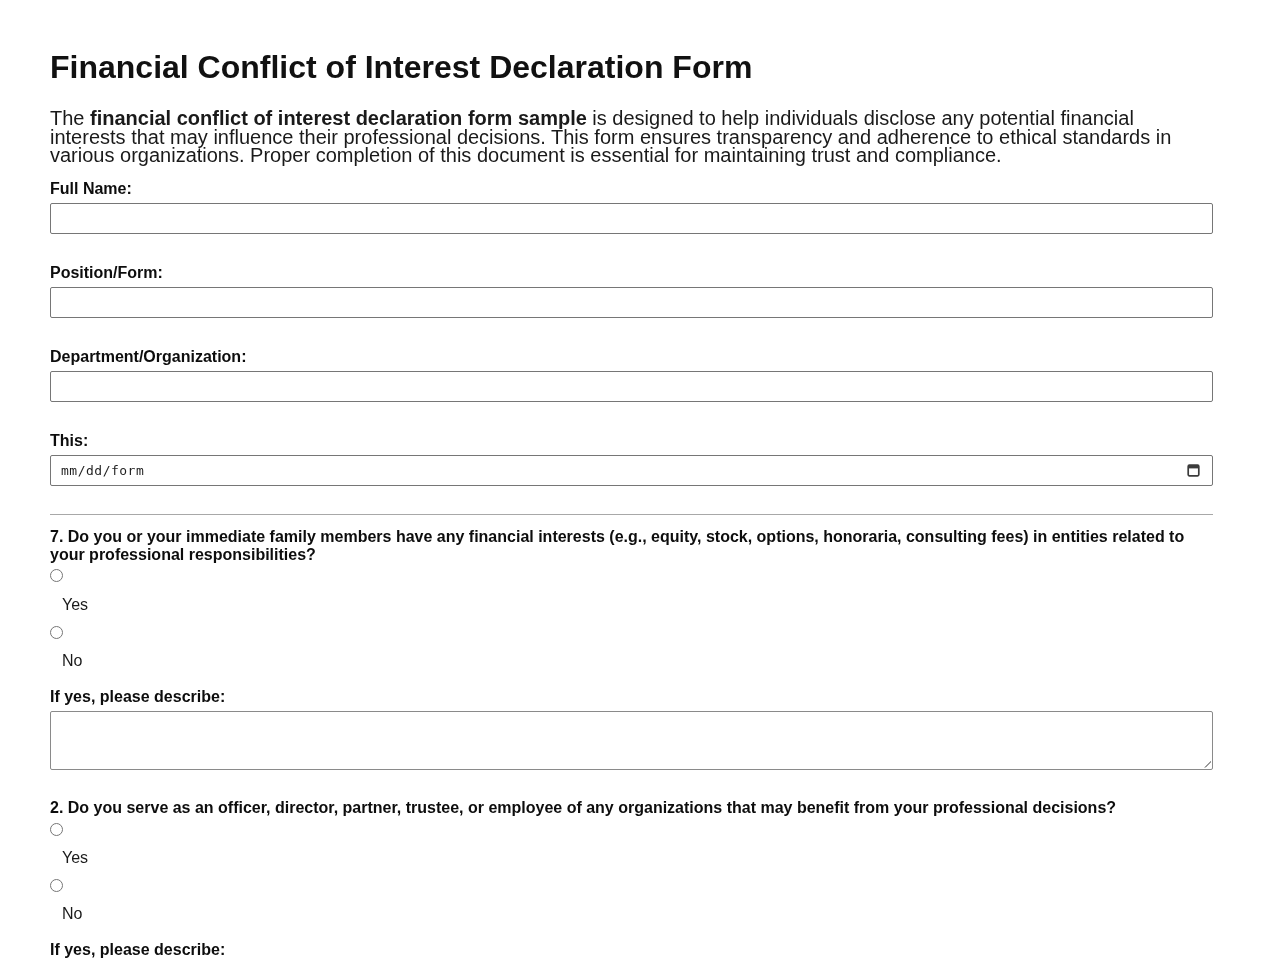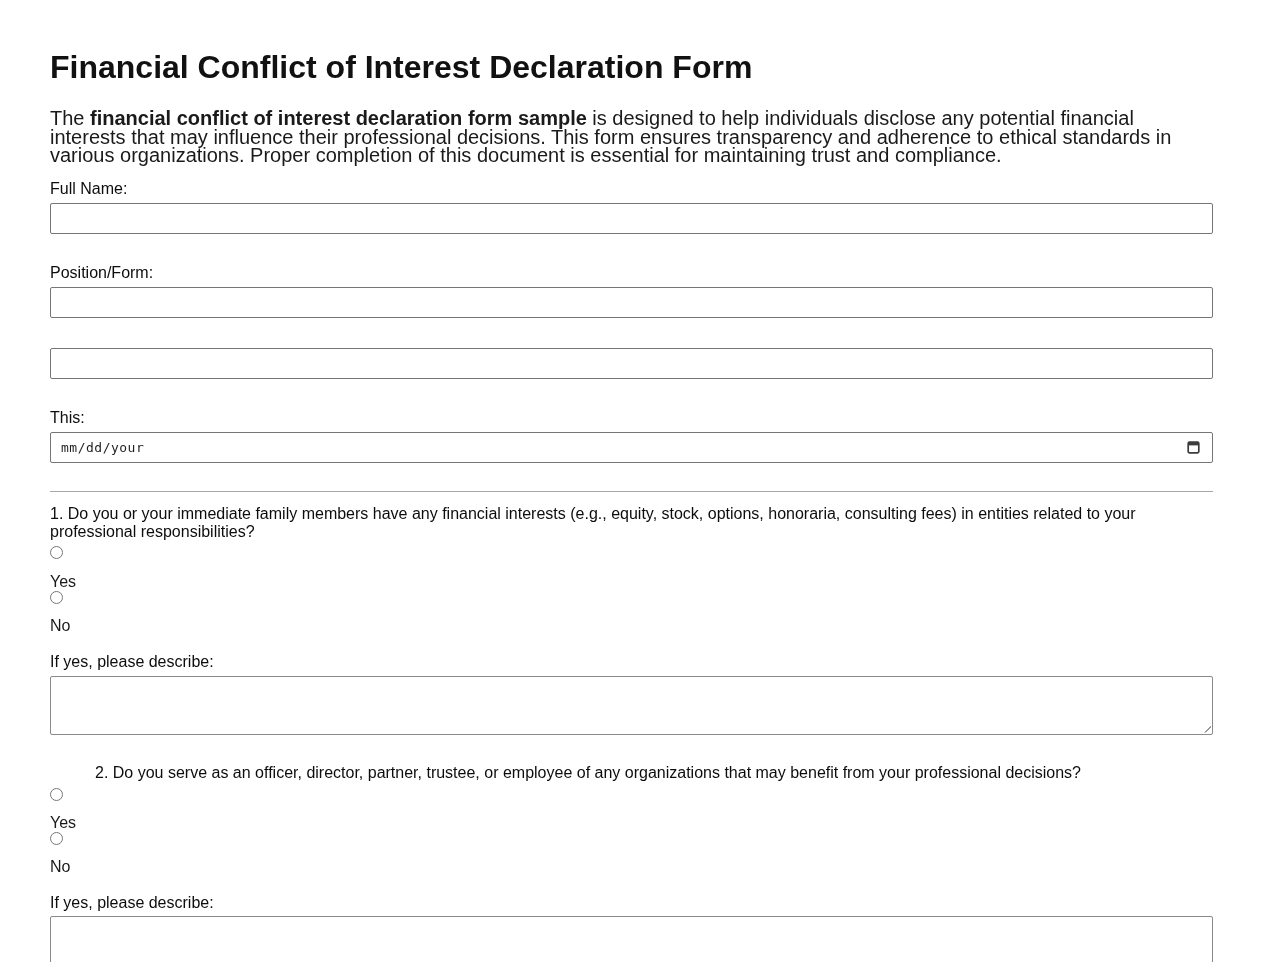--- a/index.html
+++ b/index.html
@@ -29,21 +29,21 @@
   }
   p.intro b { font-weight: bold; }
 
   .field { margin-top: 30px; }
   .field.first { margin-top: 15px; }
 
   .field-label, .describe-label, .q-text {
     display: block;
     margin: 0;
     font-size: 16px;
-    font-weight: normal;
+    font-weight: bold;
     line-height: 18px;
     color: #0d0d0d;
   }
   .field-label { margin-bottom: 5px; }
 
   input[type="text"] {
     display: block;
     width: 100%;
     height: 31px;
     padding: 4px 10px;
@@ -77,39 +77,39 @@
   .calendar-icon { display: block; }
 
   hr.divider {
     margin: 28px 0 0 0;
     border: none;
     border-top: 1px solid #a8a8a8;
     height: 0;
   }
 
   .q-text.q1 { margin-top: 13px; }
-  .q-text.q2 { margin-top: 29px; margin-left: 45px; }
+  .q-text.q2 { margin-top: 29px; }
 
   .radio-line { height: 13px; }
   .radio-line input[type="radio"] {
     display: block;
     width: 13px; height: 13px;
     margin: 0; padding: 0;
   }
   .rl-q1a { margin-top: 5px; }
   .rl-q1a input { margin-left: 577px; }
   .rl-q1b { margin-top: 0; }
   .rl-q1b input { margin-left: 592px; }
   .rl-q2a { margin-top: 6px; }
   .rl-q2a input { margin-left: 577px; }
   .rl-q2b { margin-top: 0; }
   .rl-q2b input { margin-left: 592px; }
 
   .opt {
-    margin: 0;
+    margin: 12px;
     font-size: 16px;
     line-height: 18px;
     color: #1a1a1a;
   }
   .opt.yes1 { margin-top: 14px; }
   .opt.no1  { margin-top: 13px; }
   .opt.yes2 { margin-top: 13px; }
   .opt.no2  { margin-top: 13px; }
 
   .describe-label { margin-top: 18px; }
@@ -152,37 +152,38 @@
     <label class="field-label">Full Name:</label>
     <input type="text" value="" style="">
   </div>
 
   <div class="field">
     <label class="field-label">Position/Form:</label>
     <input type="text" value="" style="">
   </div>
 
   <div class="field">
+    <label class="field-label">Department/Organization:</label>
     <input type="text" value="" style="">
   </div>
 
   <div class="field">
     <label class="field-label">This:</label>
     <div class="date-input">
-      <span class="date-text">mm/dd/your</span>
+      <span class="date-text">mm/dd/form</span>
       <svg class="calendar-icon" width="15" height="16" viewBox="0 0 15 16">
         <rect x="2.2" y="3.2" width="10.6" height="10.6" rx="1.2" fill="none" stroke="#3c3c3c" stroke-width="1.7"></rect>
         <rect x="2.2" y="3.2" width="10.6" height="3.2" fill="#3c3c3c"></rect>
       </svg>
     </div>
   </div>
 
   <hr class="divider">
 
-  <p class="q-text q1">1. Do you or your immediate family members have any financial interests (e.g., equity, stock, options, honoraria, consulting fees) in entities related to your professional responsibilities?</p>
+  <p class="q-text q1">7. Do you or your immediate family members have any financial interests (e.g., equity, stock, options, honoraria, consulting fees) in entities related to your professional responsibilities?</p>
 
   <div class="radio-line rl-q1a">
     <input type="radio" name="q1" style="">
   </div>
   <div class="opt yes1">Yes</div>
 
   <div class="radio-line rl-q1b">
     <input type="radio" name="q1" style="">
   </div>
   <div class="opt no1">No</div>

